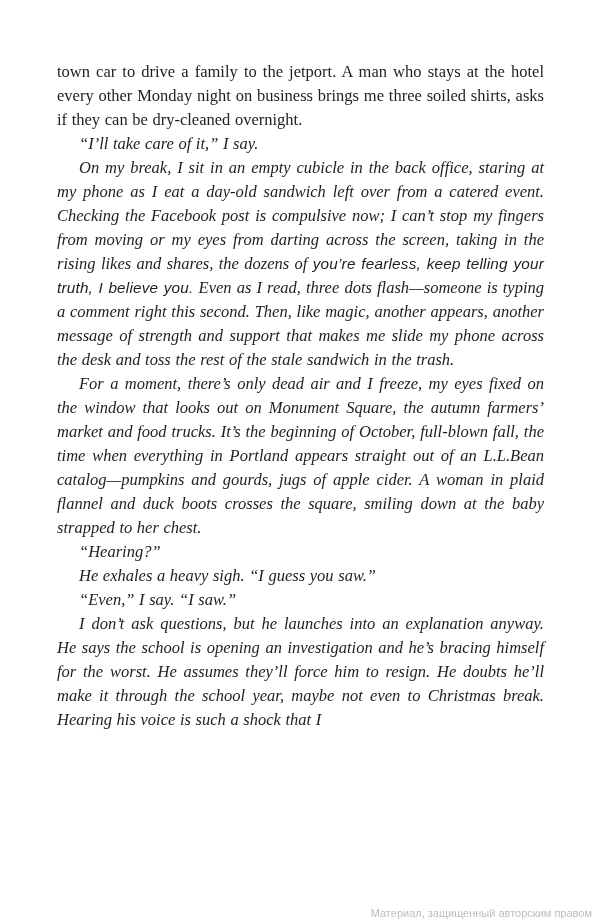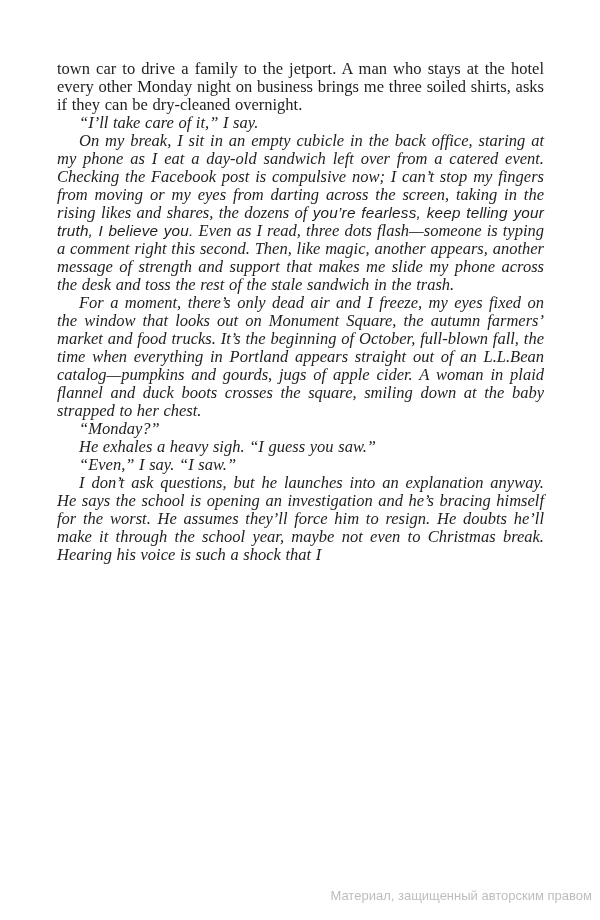--- a/index.html
+++ b/index.html
@@ -15,47 +15,47 @@
   }
   .text-block {
     position: absolute;
     top: 60px;
     left: 57px;
     width: 487px;
   }
   .para {
     margin: 0;
     font-size: 16.5px;
-    line-height: 18px;
+    line-height: 24px;
     text-align: justify;
     word-spacing: 0.5px;
   }
   .para.indent { text-indent: 22px; font-style: italic; }
   .sans {
     font-family: "Liberation Sans", "DejaVu Sans", sans-serif;
     font-size: 15.3px;
     letter-spacing: 0.2px;
   }
   .watermark {
     position: absolute;
     right: 8px;
-    bottom: 17px;
+    bottom: 1px;
     font-family: "Liberation Sans", "DejaVu Sans", sans-serif;
-    font-size: 13px;
+    font-size: 11px;
     color: #bdbdbd;
     padding-left: 30px;
   }
 </style>
 </head>
 <body>
 
 <div class="text-block">
     <p class="para"><span>town car to drive a family to the jetport. A man who stays at the hotel every other Monday night on business brings me three soiled shirts, asks if they can be dry-cleaned overnight.</span></p>
     <p class="para indent"><span>“I’ll take care of it,” I say.</span></p>
     <p class="para indent"><span>On my break, I sit in an empty cubicle in the back office, staring at my phone as I eat a day-old sandwich left over from a catered event. Checking the Facebook post is compulsive now; I can’t stop my fingers from moving or my eyes from darting across the screen, taking in the rising likes and shares, the dozens of </span><span class="sans">you’re fearless, keep telling your truth, I believe you.</span><span> Even as I read, three dots flash—someone is typing a comment right this second. Then, like magic, another appears, another message of strength and support that makes me slide my phone across the desk and toss the rest of the stale sandwich in the trash.</span></p>
     <p class="para indent"><span>For a moment, there’s only dead air and I freeze, my eyes fixed on the window that looks out on Monument Square, the autumn farmers’ market and food trucks. It’s the beginning of October, full-blown fall, the time when everything in Portland appears straight out of an L.L.Bean catalog—pumpkins and gourds, jugs of apple cider. A woman in plaid flannel and duck boots crosses the square, smiling down at the baby strapped to her chest.</span></p>
-    <p class="para indent"><span>“Monday?”</span></p>
+    <p class="para indent"><span>“Hearing?”</span></p>
     <p class="para indent"><span>He exhales a heavy sigh. “I guess you saw.”</span></p>
     <p class="para indent"><span>“Even,” I say. “I saw.”</span></p>
     <p class="para indent"><span>I don’t ask questions, but he launches into an explanation anyway. He says the school is opening an investigation and he’s bracing himself for the worst. He assumes they’ll force him to resign. He doubts he’ll make it through the school year, maybe not even to Christmas break. Hearing his voice is such a shock that I</span></p>
   </div>
 
 <div class="watermark">Материал, защищенный авторским правом</div>
 
 </body></html>

